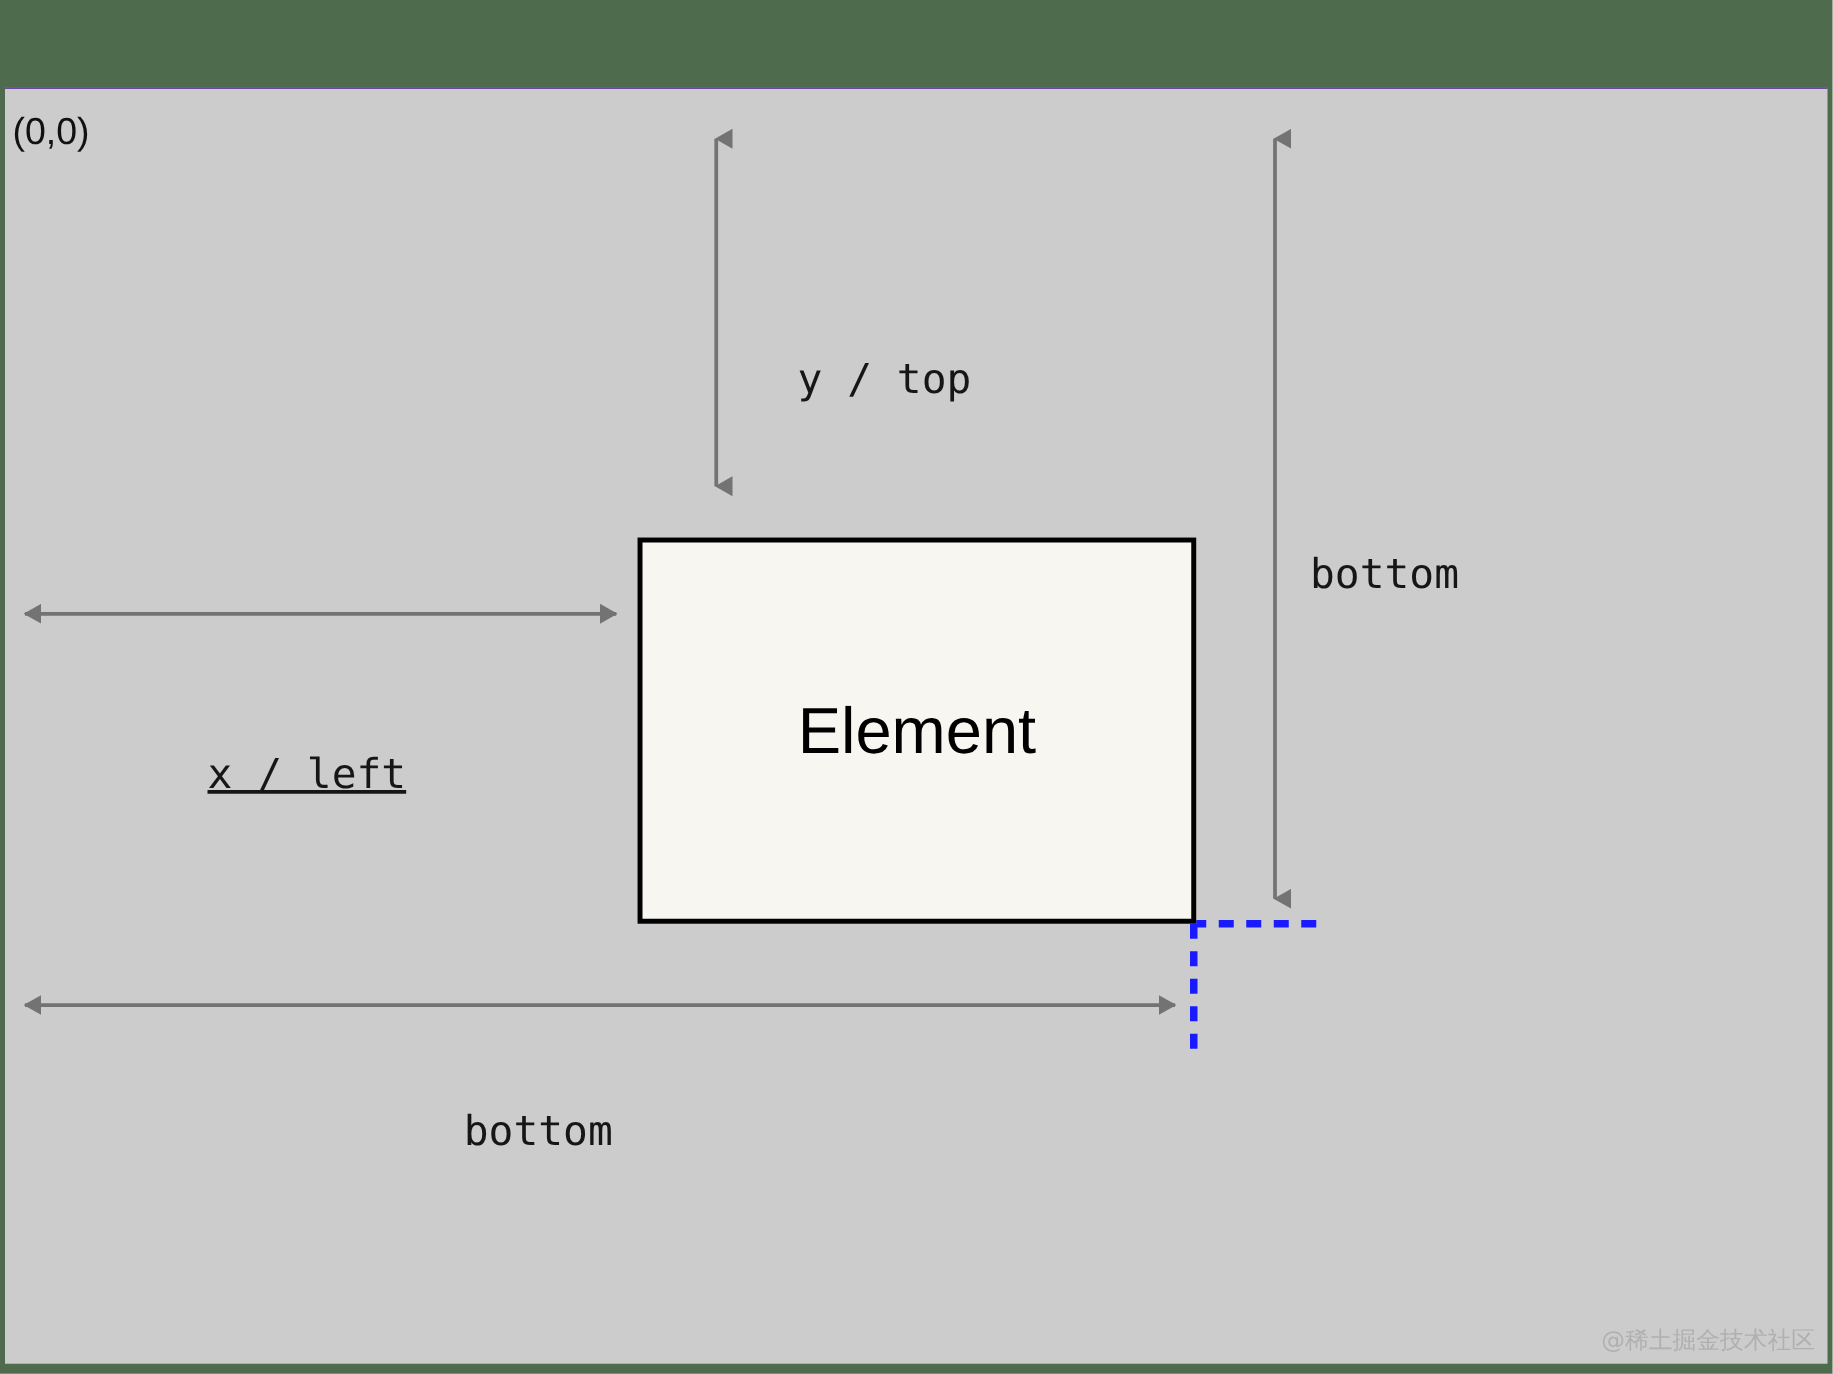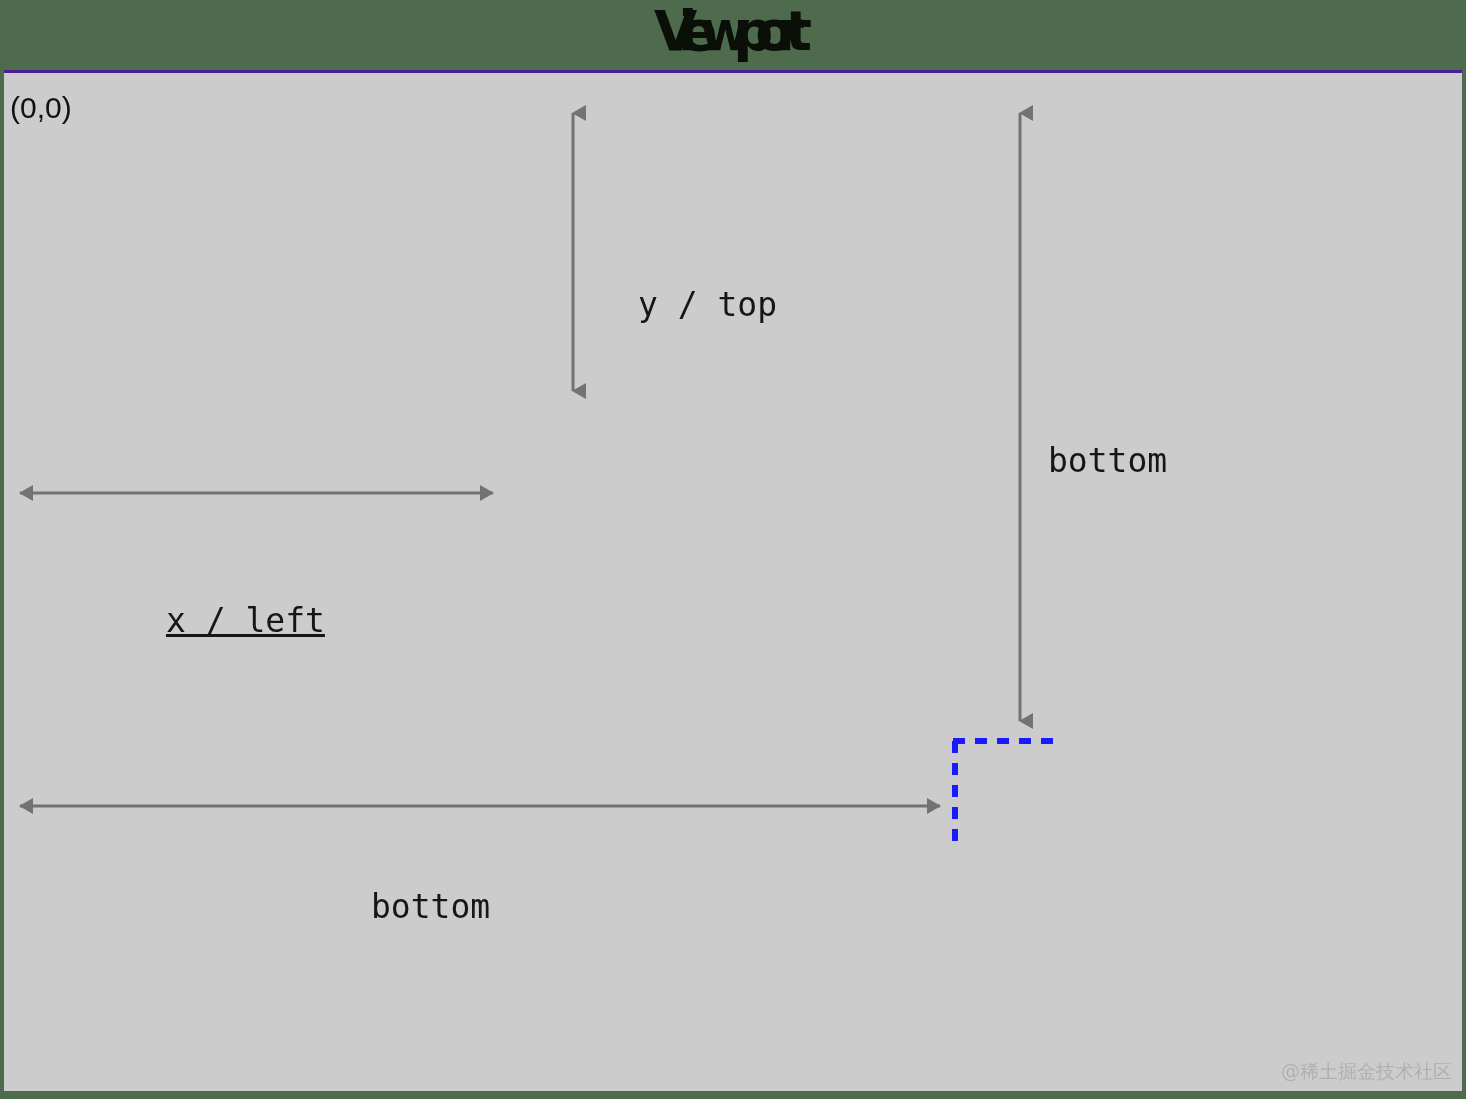--- a/index.html
+++ b/index.html
@@ -48,21 +48,21 @@
   }
 
   
   .viewport-area {
     position: absolute;
     left: 4px;
     top: 70px;
     width: 1458px;
     height: 1021px;
     background: #cccccc;
-    border-top: 3px solid #4c1d95;
+    border-top: 1px solid #4c1d95;
     box-sizing: border-box;
     overflow: hidden;
   }
 
   .origin-label {
     position: absolute;
     left: 6px;
     top: 18px;
     font-family: "Liberation Sans", sans-serif;
     font-size: 30px;
@@ -124,23 +124,20 @@
     color: #b0b0b0;
     white-space: nowrap;
     margin-top: 32px;
   }
 </style>
 </head>
 <body>
 
 <div id="diagram">
 
-  <div class="header-band">
-    <div class="viewport-title">Viewport</div>
-  </div>
 
   <div class="viewport-area">
 
     <div class="origin-label">(0,0)</div>
 
     <svg class="arrow-layer" viewBox="0 0 1458 1021">
       <defs>
         <marker id="ah-up" markerWidth="16" markerHeight="14" refX="8" refY="1" orient="auto-start-reverse" markerUnits="userSpaceOnUse">
           <path d="M 8 0 L 16 14 L 0 14 Z" fill="#737373"></path>
         </marker>
@@ -172,20 +169,23 @@
       </g>
 
       <g>
         <line x1="949" y1="668" x2="1058" y2="668" stroke="#1a1aff" stroke-width="6" stroke-dasharray="12 10"></line>
       </g>
       <g>
         <line x1="951" y1="668" x2="951" y2="775" stroke="#1a1aff" stroke-width="6" stroke-dasharray="12 10"></line>
       </g>
     </svg>
 
+    <div class="element-box">
+      <span class="element-label">Element</span>
+    </div>
 
     <div class="measure-label label-ytop">y / top</div>
 
     <div class="measure-label label-xleft">x / left</div>
 
     <div class="measure-label label-bottom">bottom</div>
 
     <div class="measure-label label-right">bottom</div>
 
     <div class="watermark">@稀土掘金技术社区</div>

